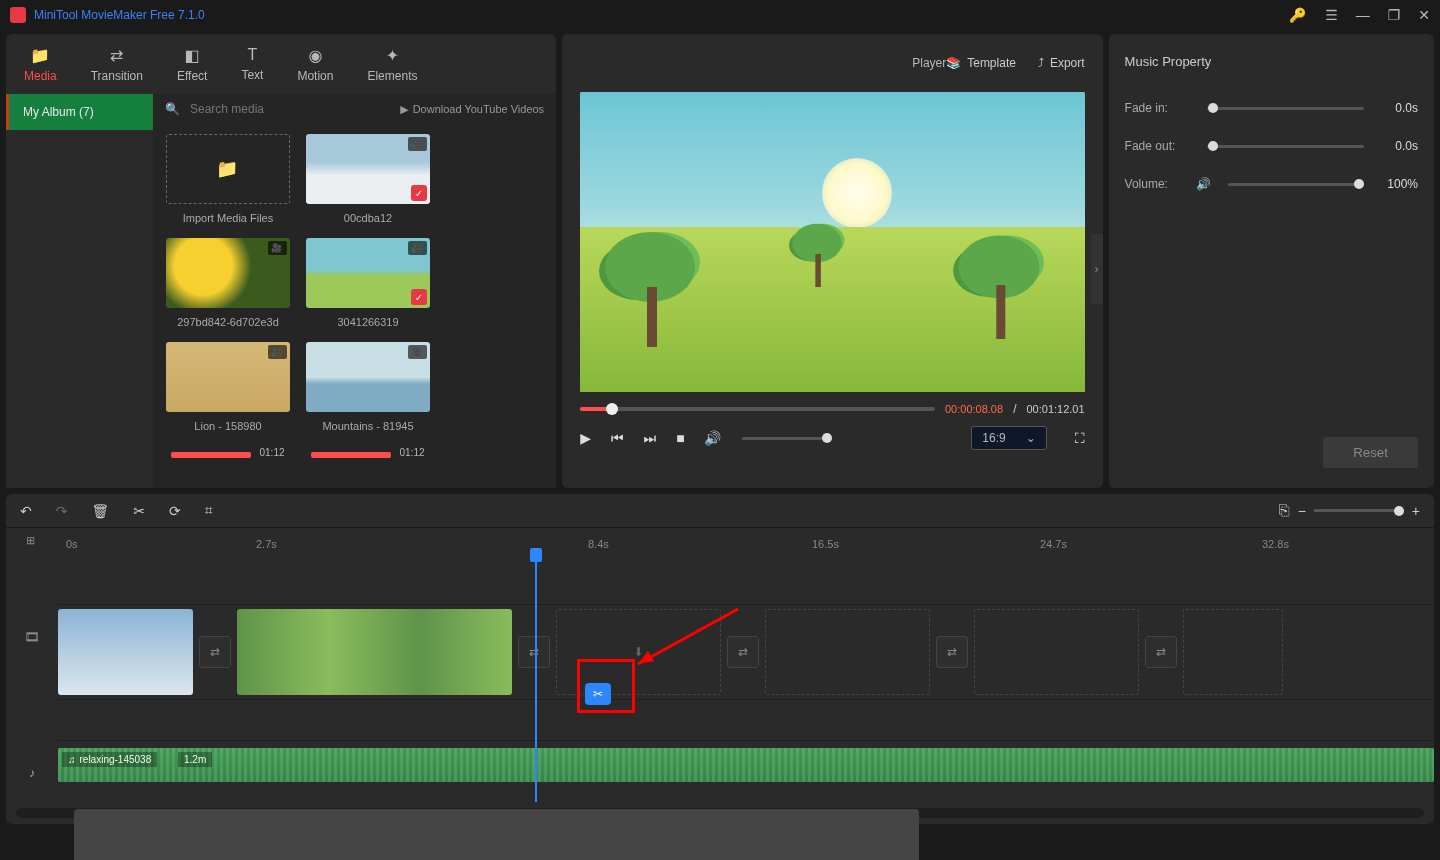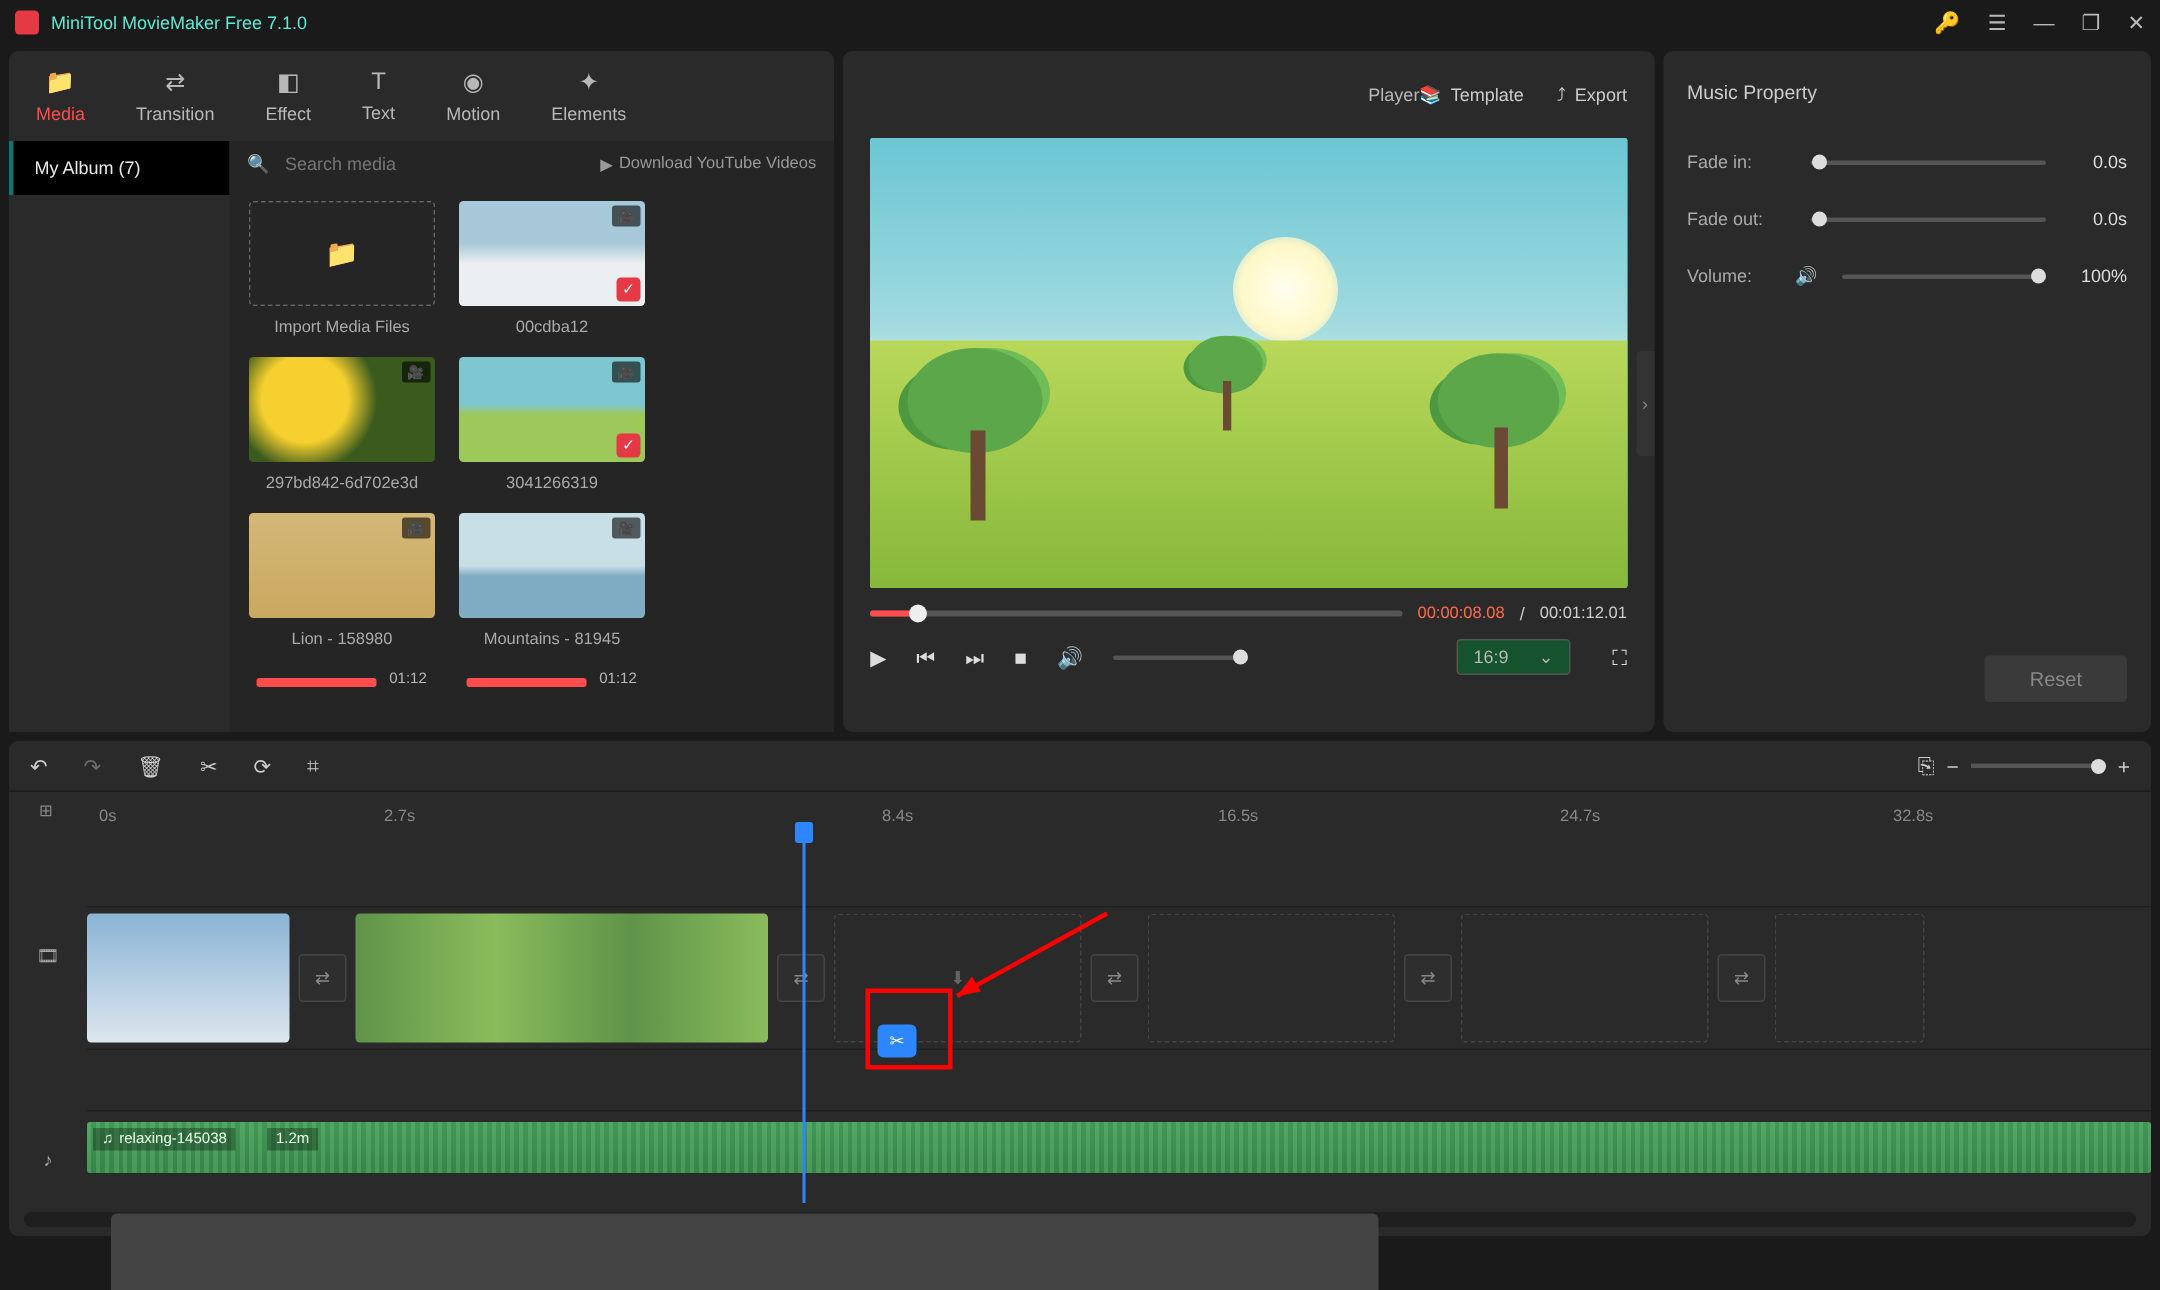--- a/index.html
+++ b/index.html
@@ -1,32 +1,32 @@
 <!DOCTYPE html>
 <html><head>
 <meta charset="utf-8">
 <style>
 *{box-sizing:border-box;margin:0;padding:0;font-family:-apple-system,BlinkMacSystemFont,"Segoe UI",sans-serif;user-select:none}
 body{background:#1a1a1a;color:#b8b8b8;font-size:12px;width:1440px;height:860px;overflow:hidden}
 .titlebar{height:30px;background:#1a1a1a;display:flex;align-items:center;padding:0 10px}
 .titlebar-icon{width:16px;height:16px;background:#e63946;border-radius:3px;margin-right:8px}
-.titlebar-title{color:#5eead4;font-size:12px;flex:1}
+.titlebar-title{color:#3b82f6;font-size:12px;flex:1}
 .titlebar-right{display:flex;gap:18px;align-items:center}
 .titlebar-right span{color:#b8b8b8;cursor:pointer;font-size:14px}
 .key-icon{color:#ffa500}
 .main{display:flex;height:462px}
 .col-left{width:570px;background:#2a2a2a;border-radius:6px;margin:4px 0 4px 6px;display:flex;flex-direction:column}
 .tabs{display:flex;height:60px;align-items:center;padding:0 10px;gap:18px}
 .tab{display:flex;flex-direction:column;align-items:center;gap:4px;color:#b8b8b8;cursor:pointer;padding:4px 8px}
 .tab.active{color:#ff4d4d}
 .tab-icon{font-size:16px}
 .leftbody{display:flex;flex:1;overflow:hidden}
 .albumlist{width:147px;background:#2a2a2a}
 .albumlist .item{padding:11px 14px;color:#b8b8b8;cursor:pointer;border-left:3px solid transparent}
-.albumlist .item.active{background:#000000;border-left:3px solid #0f766e;color:#e8e8e8}
+.albumlist .item.active{background:#15803d;border-left:3px solid #c2410c;color:#e8e8e8}
 .mediagrid{flex:1;display:flex;flex-direction:column;background:#252525}
 .searchbar{display:flex;align-items:center;padding:8px 12px;gap:10px}
 .searchbar input{background:transparent;border:none;color:#888;flex:1;outline:none;font-size:12px}
 .searchbar .dl{color:#999;font-size:11px;display:flex;align-items:center;gap:4px;cursor:pointer}
 .grid{flex:1;overflow-y:auto;padding:10px;display:grid;grid-template-columns:repeat(2,130px);gap:14px 10px;align-content:start}
 .grid::-webkit-scrollbar{width:6px}
 .grid::-webkit-scrollbar-thumb{background:#555;border-radius:3px}
 .card{display:flex;flex-direction:column;align-items:center;gap:8px}
 .thumb{width:124px;height:70px;background:#3a3a3a;border-radius:3px;position:relative;overflow:hidden}
 .thumb.dashed{border:1px dashed #666;background:transparent;display:flex;align-items:center;justify-content:center}
@@ -50,21 +50,21 @@
 .progress{margin:10px 18px 0;display:flex;align-items:center;gap:10px}
 .pbar{flex:1;height:4px;background:#555;position:relative;border-radius:2px}
 .pbar .fill{position:absolute;left:0;top:0;bottom:0;width:9%;background:#ff4d4d;border-radius:2px}
 .pbar .knob{position:absolute;left:9%;top:50%;transform:translate(-50%,-50%);width:12px;height:12px;background:#eee;border-radius:50%}
 .tcur{color:#ff6b4d;font-size:11px}
 .ttot{color:#ccc;font-size:11px}
 .controls{display:flex;align-items:center;padding:10px 18px;gap:20px}
 .controls .btn{color:#ddd;cursor:pointer;font-size:14px}
 .vol{width:90px;height:3px;background:#555;position:relative;border-radius:2px}
 .vol .vknob{position:absolute;right:0;top:50%;transform:translate(0,-50%);width:10px;height:10px;background:#ddd;border-radius:50%}
-.ratio{margin-left:auto;background:#14532d;border:1px solid #555;border-radius:3px;padding:4px 10px;display:flex;align-items:center;gap:20px;cursor:pointer}
+.ratio{margin-left:auto;background:#0f172a;border:1px solid #555;border-radius:3px;padding:4px 10px;display:flex;align-items:center;gap:20px;cursor:pointer}
 .col-right{width:336px;background:#2a2a2a;border-radius:6px;margin:4px 6px 4px 0;display:flex;flex-direction:column;padding:0 16px}
 .col-right h4{font-weight:400;color:#ccc;padding:20px 0;font-size:13px}
 .proprow{display:flex;align-items:center;margin:12px 0}
 .proprow label{width:72px;color:#aaa}
 .slider{flex:1;height:3px;background:#555;position:relative;border-radius:2px;margin:0 10px}
 .slider .sknob{position:absolute;top:50%;transform:translate(-50%,-50%);width:10px;height:10px;background:#ddd;border-radius:50%}
 .propval{width:44px;text-align:right;color:#ddd}
 .reset{margin-top:auto;margin-bottom:20px;background:#3a3a3a;border:none;color:#888;padding:8px 30px;border-radius:3px;align-self:flex-end;cursor:pointer}
 .expand{position:absolute;right:0;top:200px;width:12px;height:70px;background:#333;border-radius:3px 0 0 3px;display:flex;align-items:center;justify-content:center;color:#888;cursor:pointer}
 .timeline{height:330px;background:#2a2a2a;margin:2px 6px 6px;border-radius:6px;display:flex;flex-direction:column;position:relative}

